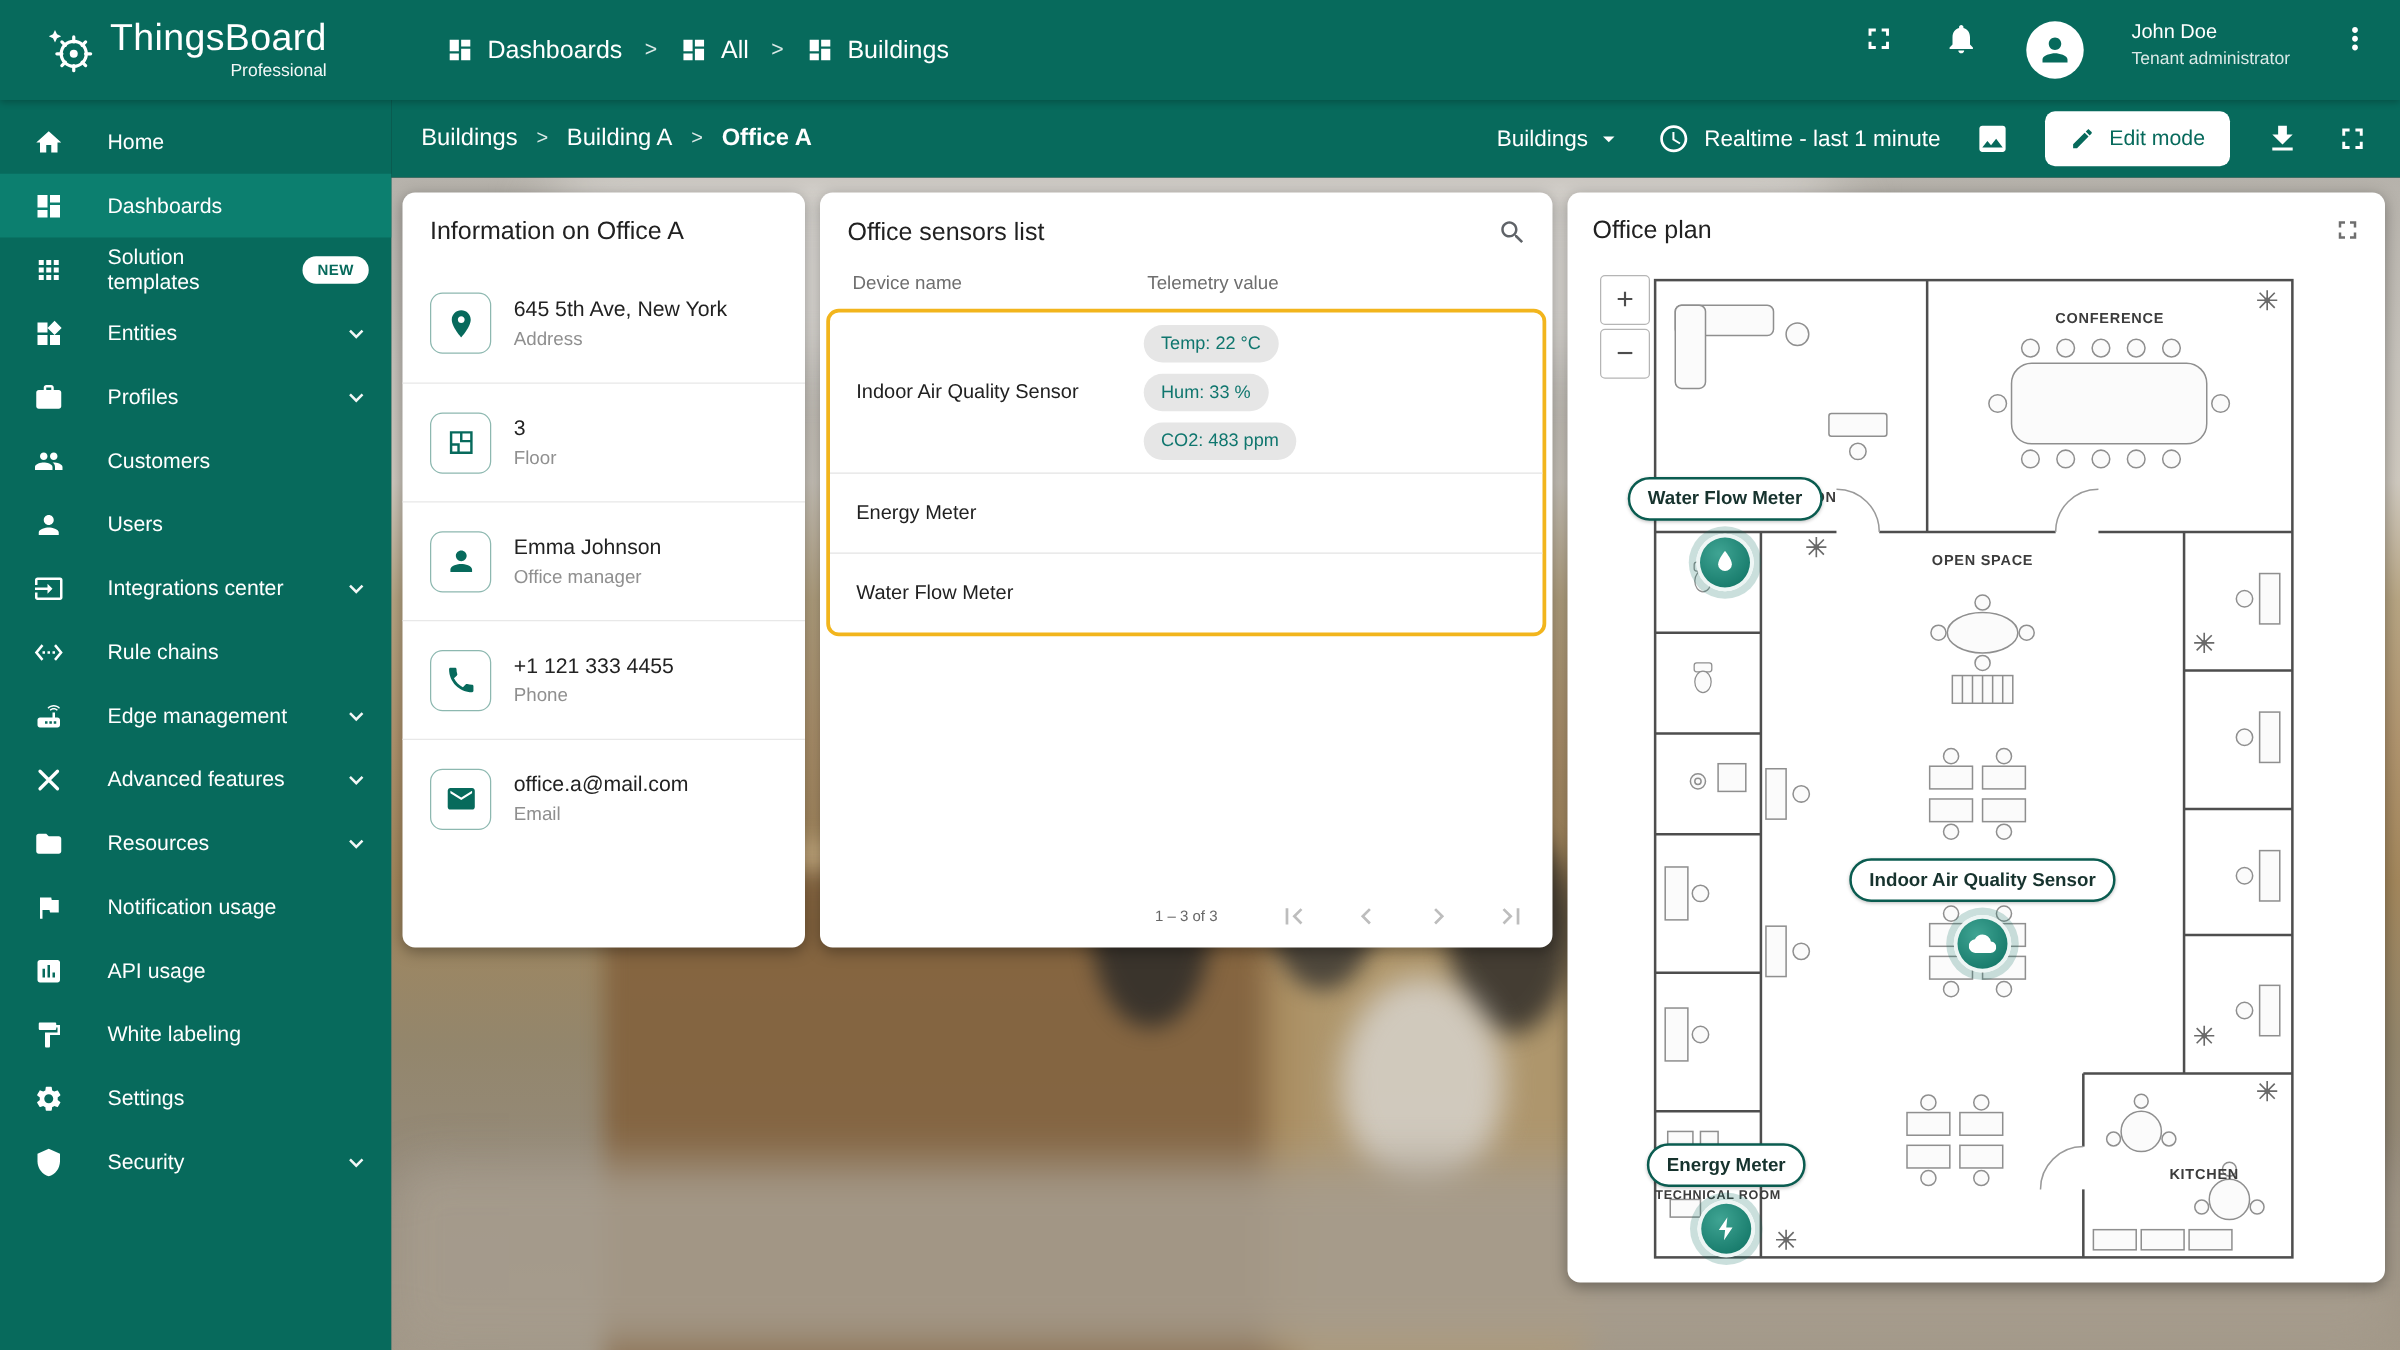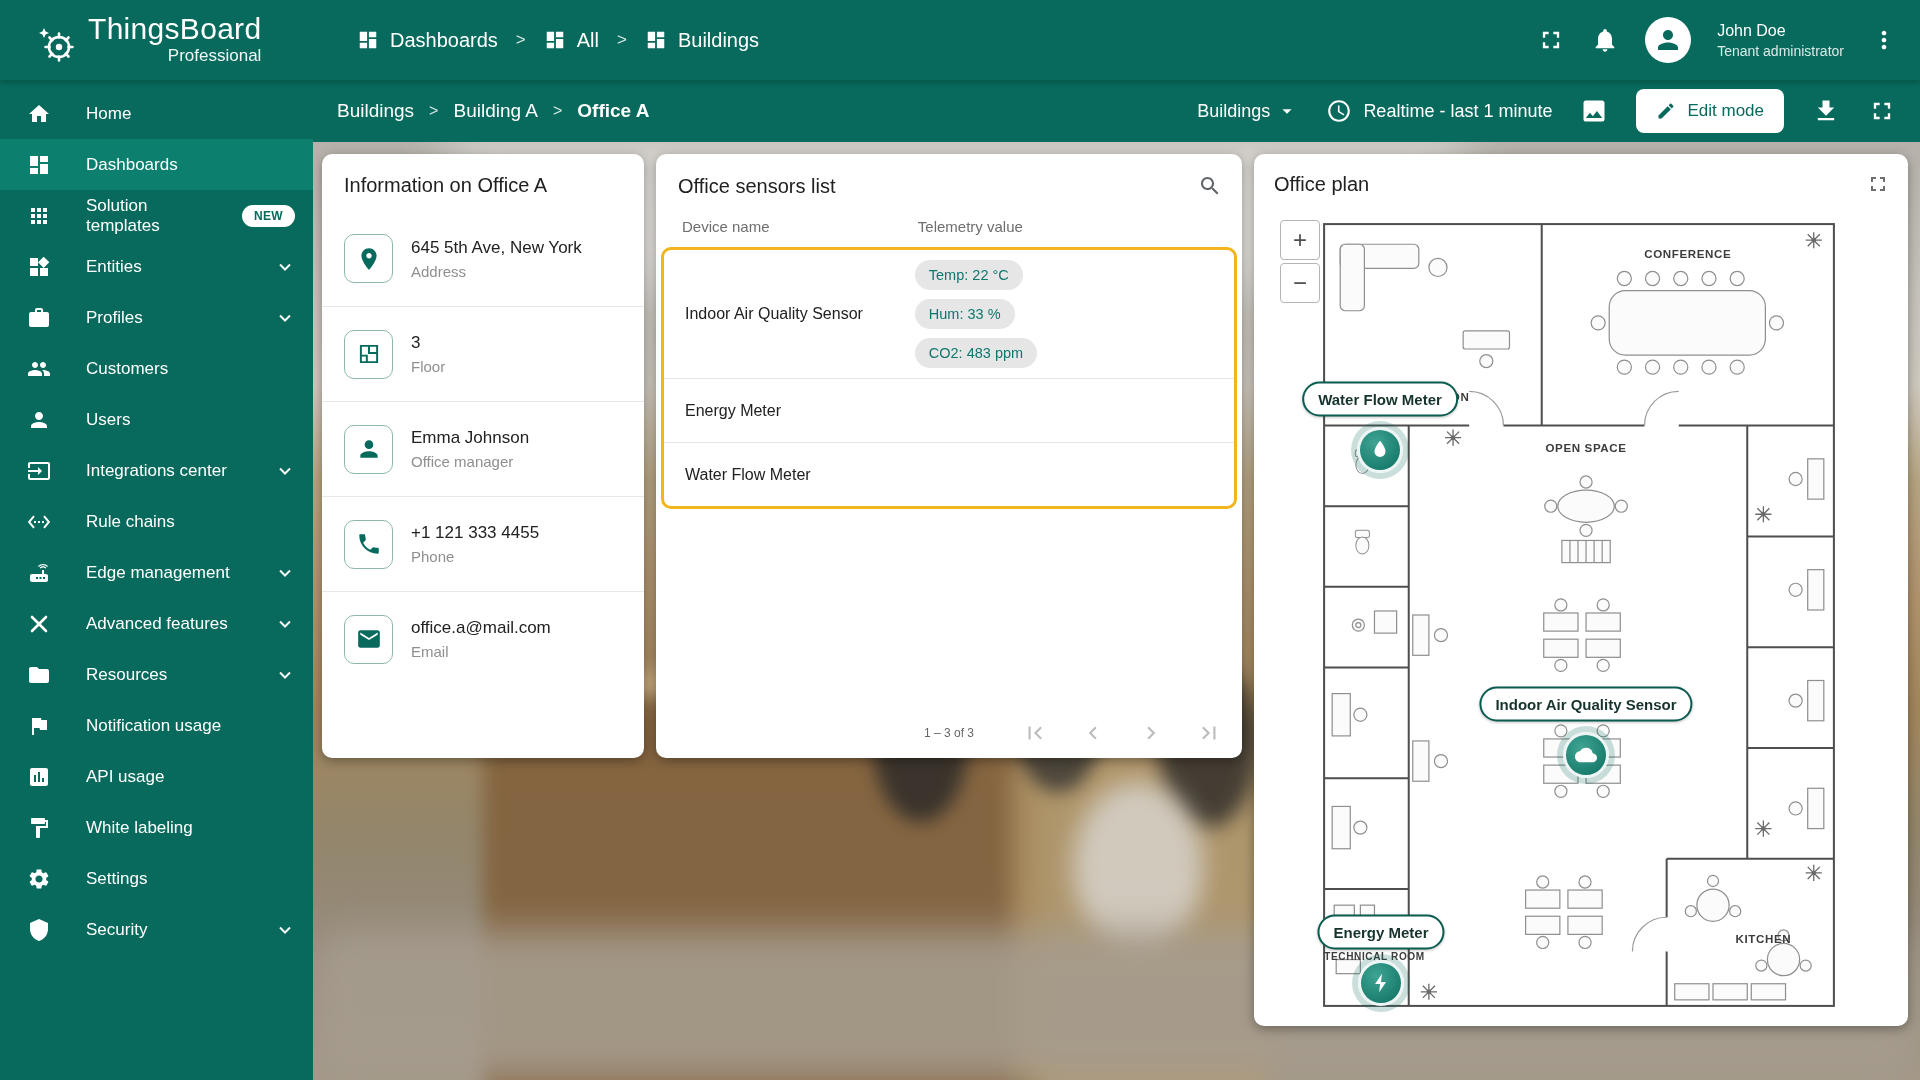--- a/index.html
+++ b/index.html
@@ -2,29 +2,29 @@
 <html style="--c-primary: #076A5C; --c-active: #0C7F6F; --c-highlight: #F2B51D; --c-chip: #E6E6E6;"><head>
 <meta charset="utf-8">
 <style>
   *{margin:0;padding:0;box-sizing:border-box}
   html,body{width:1920px;height:1080px;overflow:hidden;font-family:"Liberation Sans","DejaVu Sans",sans-serif;background:#222}
   svg{display:block}
   .app{width:1920px;height:1080px;display:flex;flex-direction:column;position:relative}
 
   
   header{height:80px;background:var(--c-primary,#076A5C);display:flex;align-items:center;color:#fff;flex:none;position:relative;z-index:6;box-shadow:0 2px 6px rgba(0,0,0,.25)}
-  .logo-area{width:313px;display:flex;align-items:flex-end;padding-left:34px;gap:10px;flex:none}
+  .logo-area{width:313px;display:flex;align-items:center;padding-left:34px;gap:10px;flex:none}
   .brand-text{display:flex;flex-direction:column}
   .brand-name{font-size:30px;font-weight:500;letter-spacing:.3px;line-height:1}
-  .brand-sub{font-size:17px;align-self:flex-end;margin-top:2px;opacity:.95}
+  .brand-sub{font-size:14px;align-self:flex-end;margin-top:2px;opacity:.95}
   .top-crumbs{display:flex;align-items:center;gap:18px;margin-left:44px;font-size:20px;font-weight:500}
   .crumb{display:flex;align-items:center;gap:11px;cursor:pointer}
   .crumb .i{width:22px;height:22px}
   .crumb-sep{opacity:.85;font-size:17px}
-  .header-right{margin-left:auto;display:flex;align-items:center;gap:26px;padding-right:22px}
+  .header-right{margin-left:auto;display:flex;align-items:flex-start;gap:38px;padding-right:22px}
   .icon-btn{background:none;border:none;color:#fff;cursor:pointer;display:flex;align-items:center;padding:0}
   .icon-btn svg{width:28px;height:28px}
   .avatar{width:46px;height:46px;border-radius:50%;background:#fff;color:var(--c-primary,#076A5C);display:flex;align-items:center;justify-content:center;flex:none}
   .avatar svg{width:30px;height:30px}
   .user-meta{display:flex;flex-direction:column;gap:3px}
   .user-name{font-size:16px}
   .user-role{font-size:14px;opacity:.85}
 
   
   .main-row{flex:1;display:flex;min-height:0}

